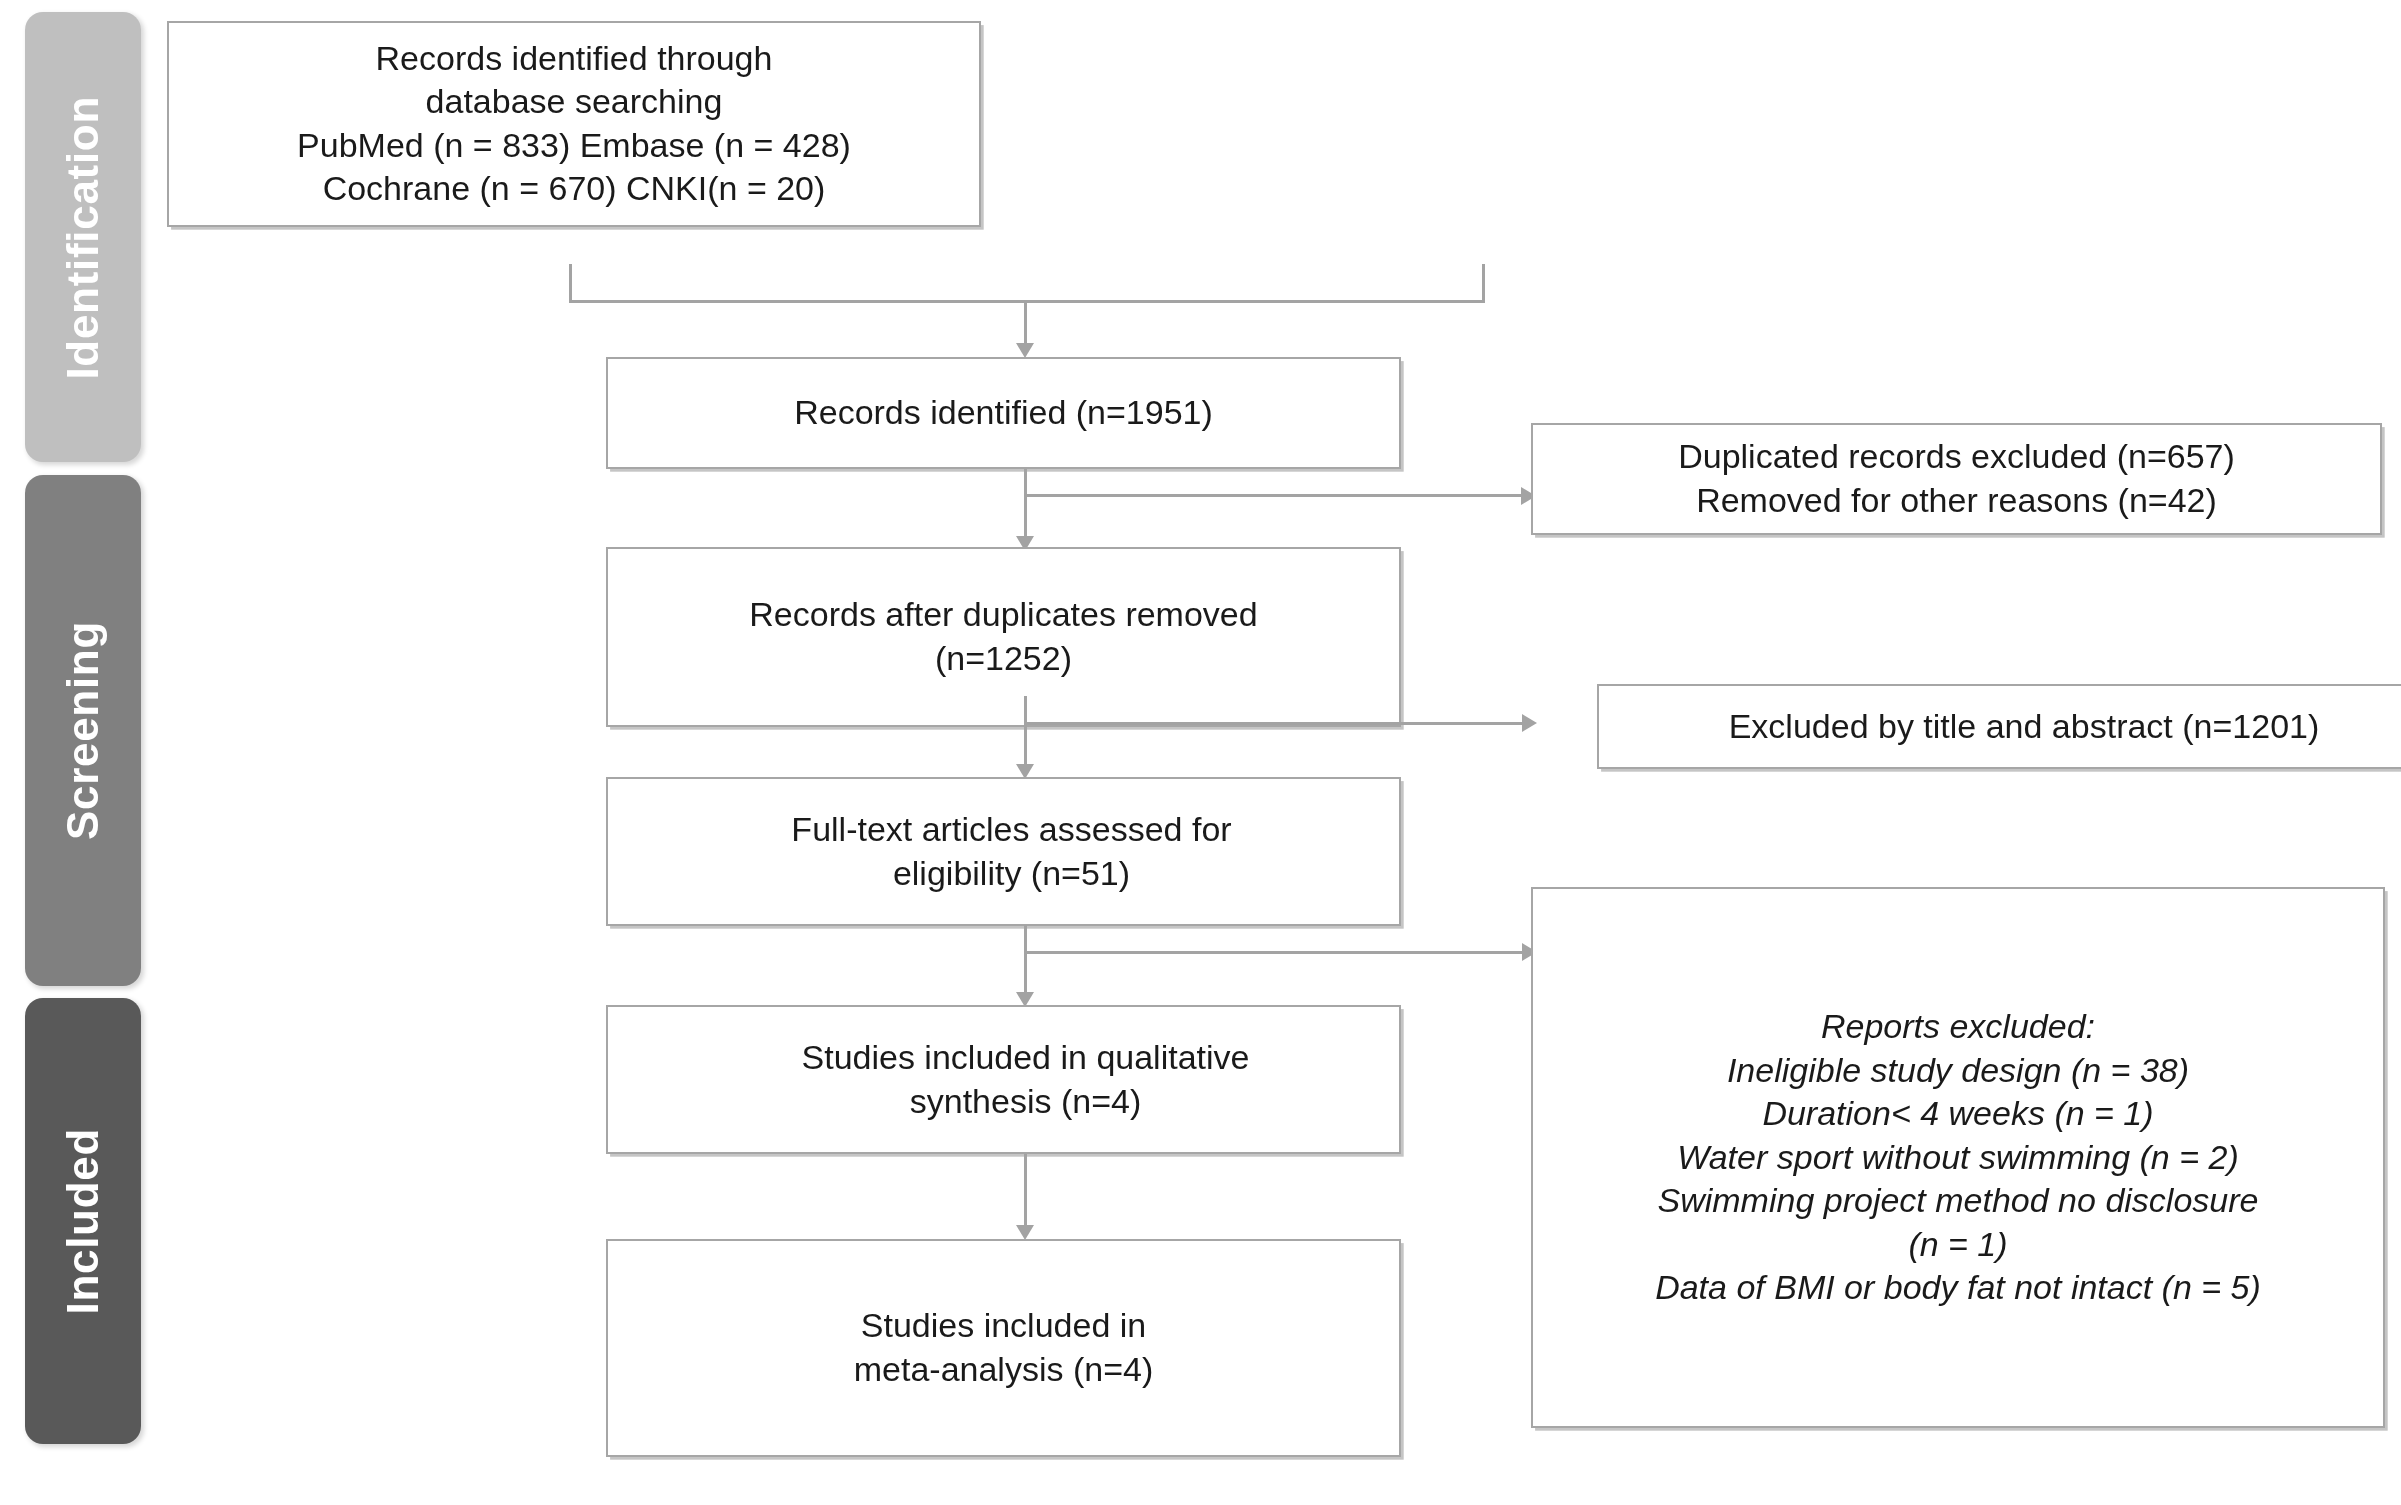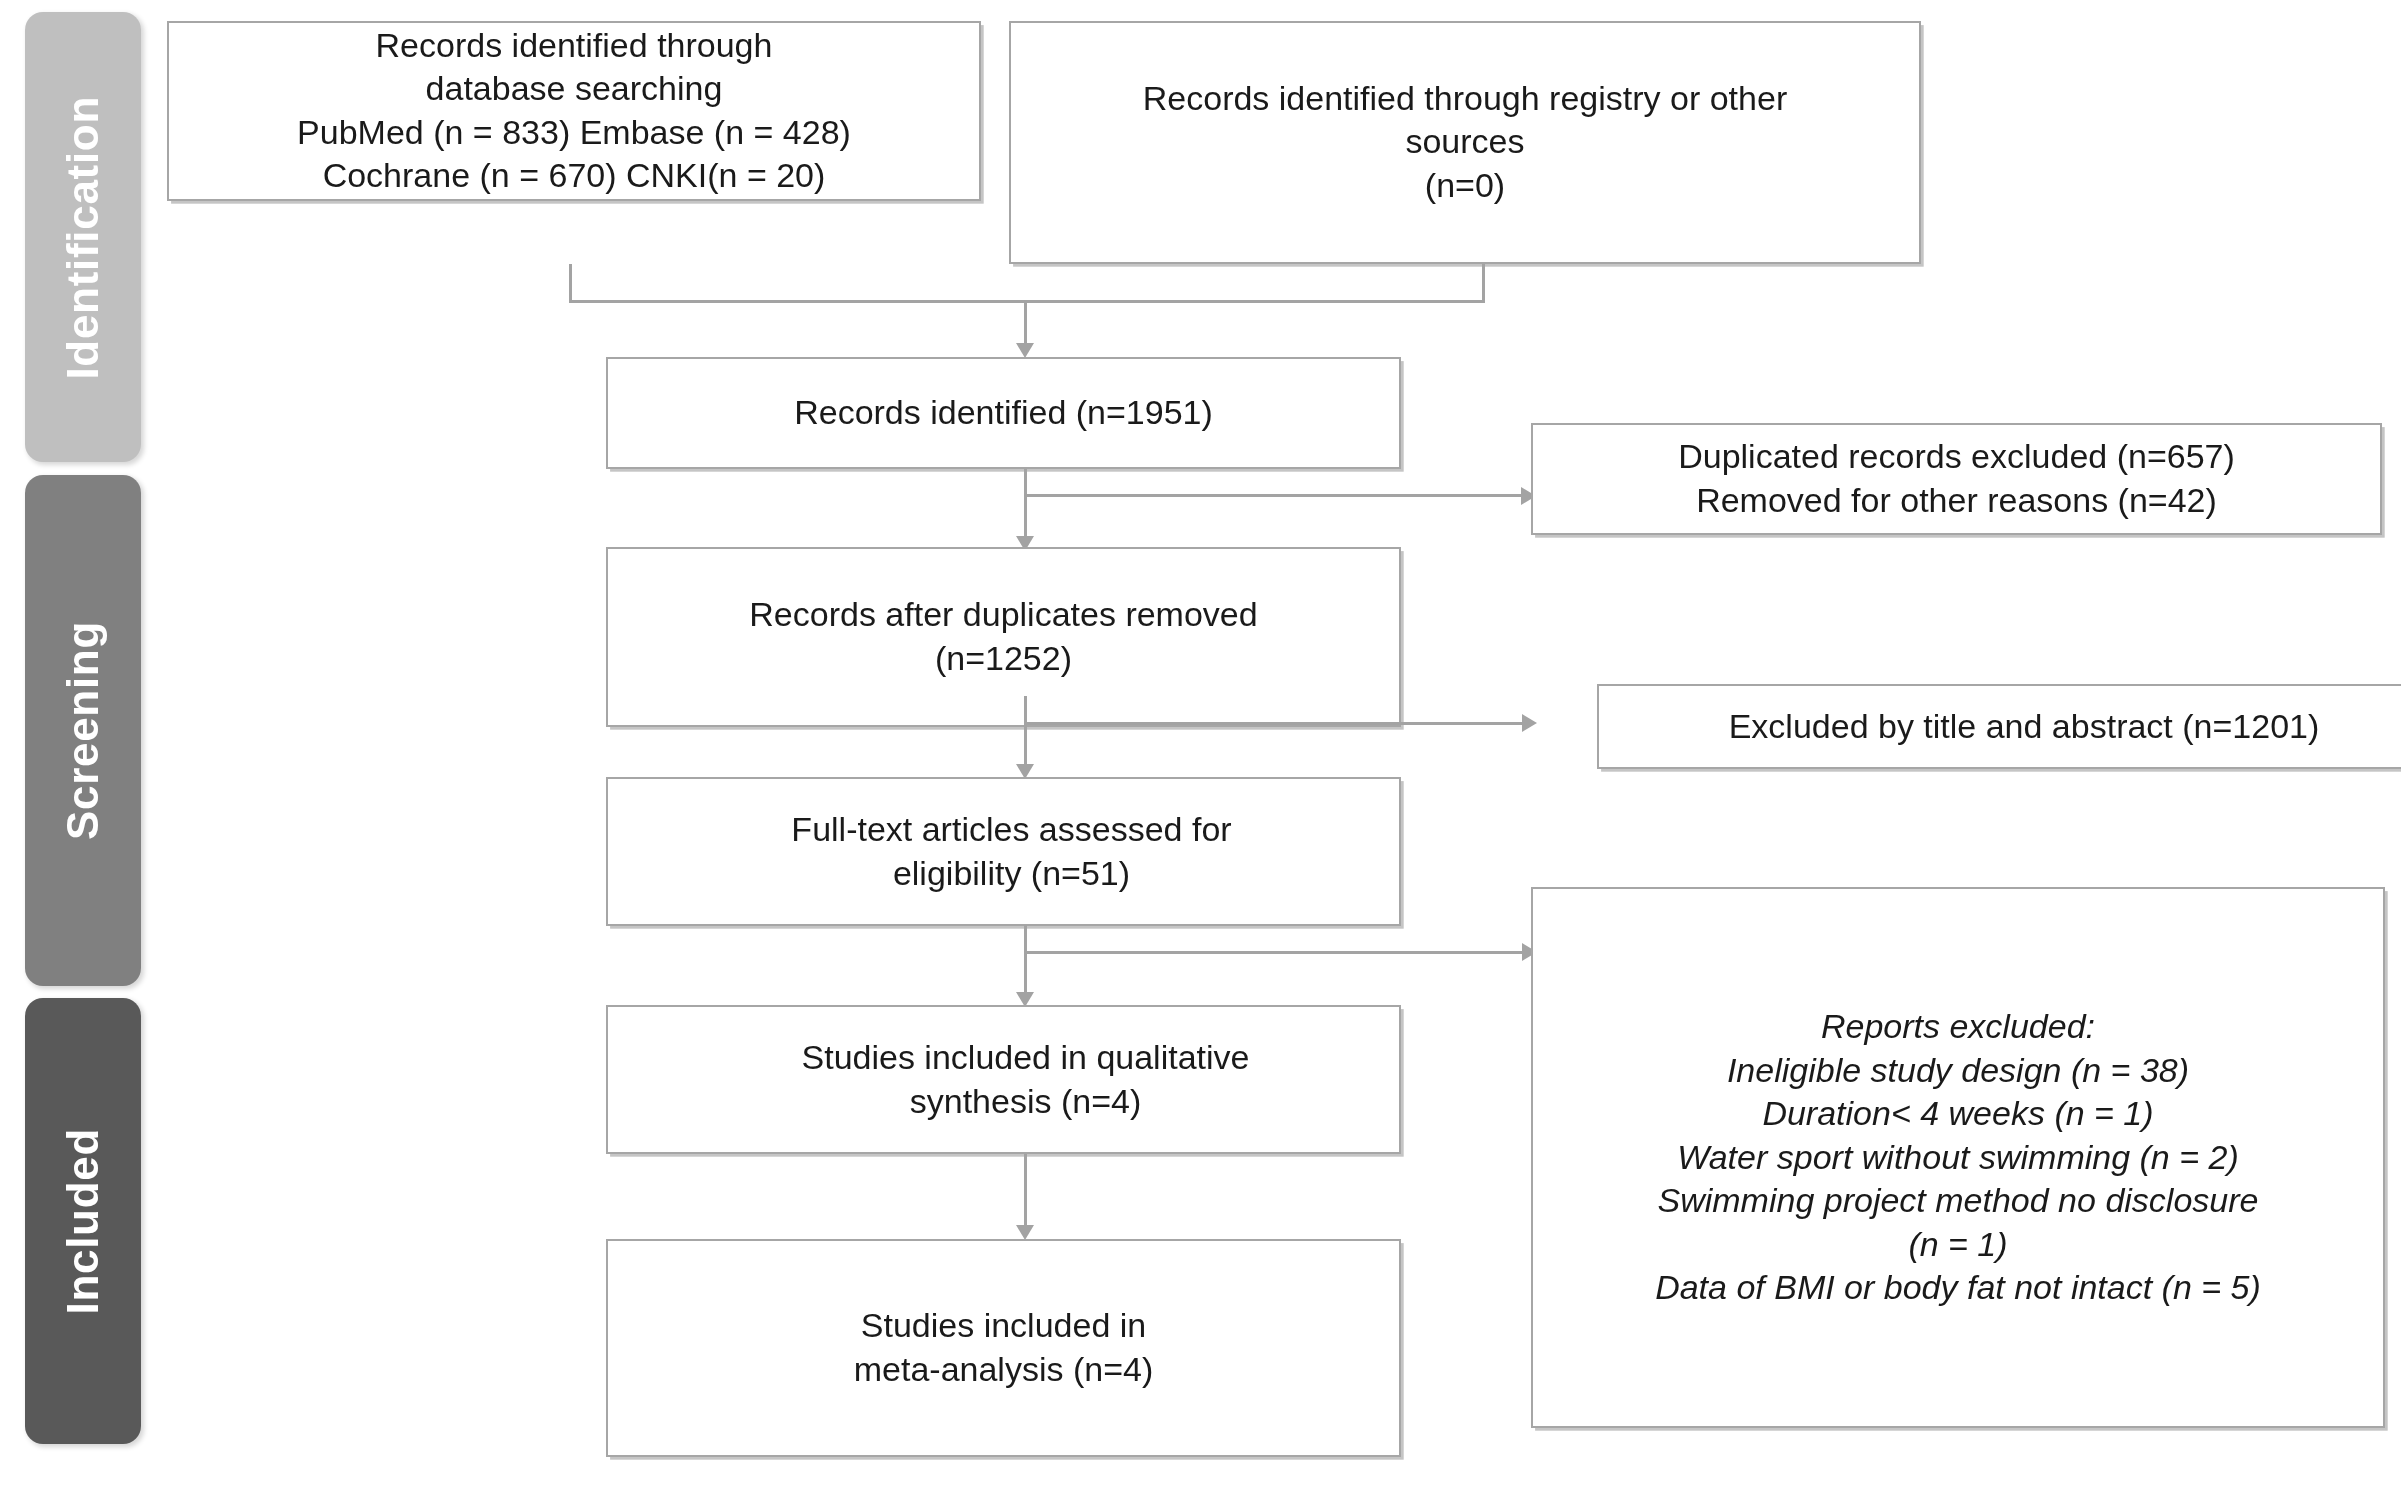--- a/index.html
+++ b/index.html
@@ -93,32 +93,27 @@
   </div>
 
   <div class="band" style="top:475px;height:511px;background:#808080;">
     <span class="band-label">Screening</span>
   </div>
 
   <div class="band" style="top:998px;height:446px;background:#595959;">
     <span class="band-label">Included</span>
   </div>
 
-  <div class="box" style="left:167px;top:20.7px;width:814px;height:180px;">
+  <div class="box" style="left:167px;top:20.7px;width:814px;height:206px;">
     <span class="box-text">Records identified through
 database searching
 PubMed (n = 833) Embase (n = 428)
 Cochrane (n = 670) CNKI(n = 20)</span>
   </div>
 
-  <div class="box" style="left:1009px;top:20.7px;width:912px;height:243px;">
-    <span class="box-text">Records identified through registry or other
-sources
-(n=0)</span>
-  </div>
 
   <div class="vline" style="left:569px;top:264px;height:39px;"></div>
   <div class="vline" style="left:1482px;top:264px;height:39px;"></div>
   <div class="hline" style="left:569px;top:300px;width:915px;"></div>
   <div class="vline" style="left:1024px;top:300px;height:47px;"></div>
   <div class="arrow-down" style="left:1016px;top:343px;"></div>
 
   <div class="box" style="left:606px;top:357px;width:795px;height:112px;">
     <span class="box-text">Records identified (n=1951)</span>
   </div>

